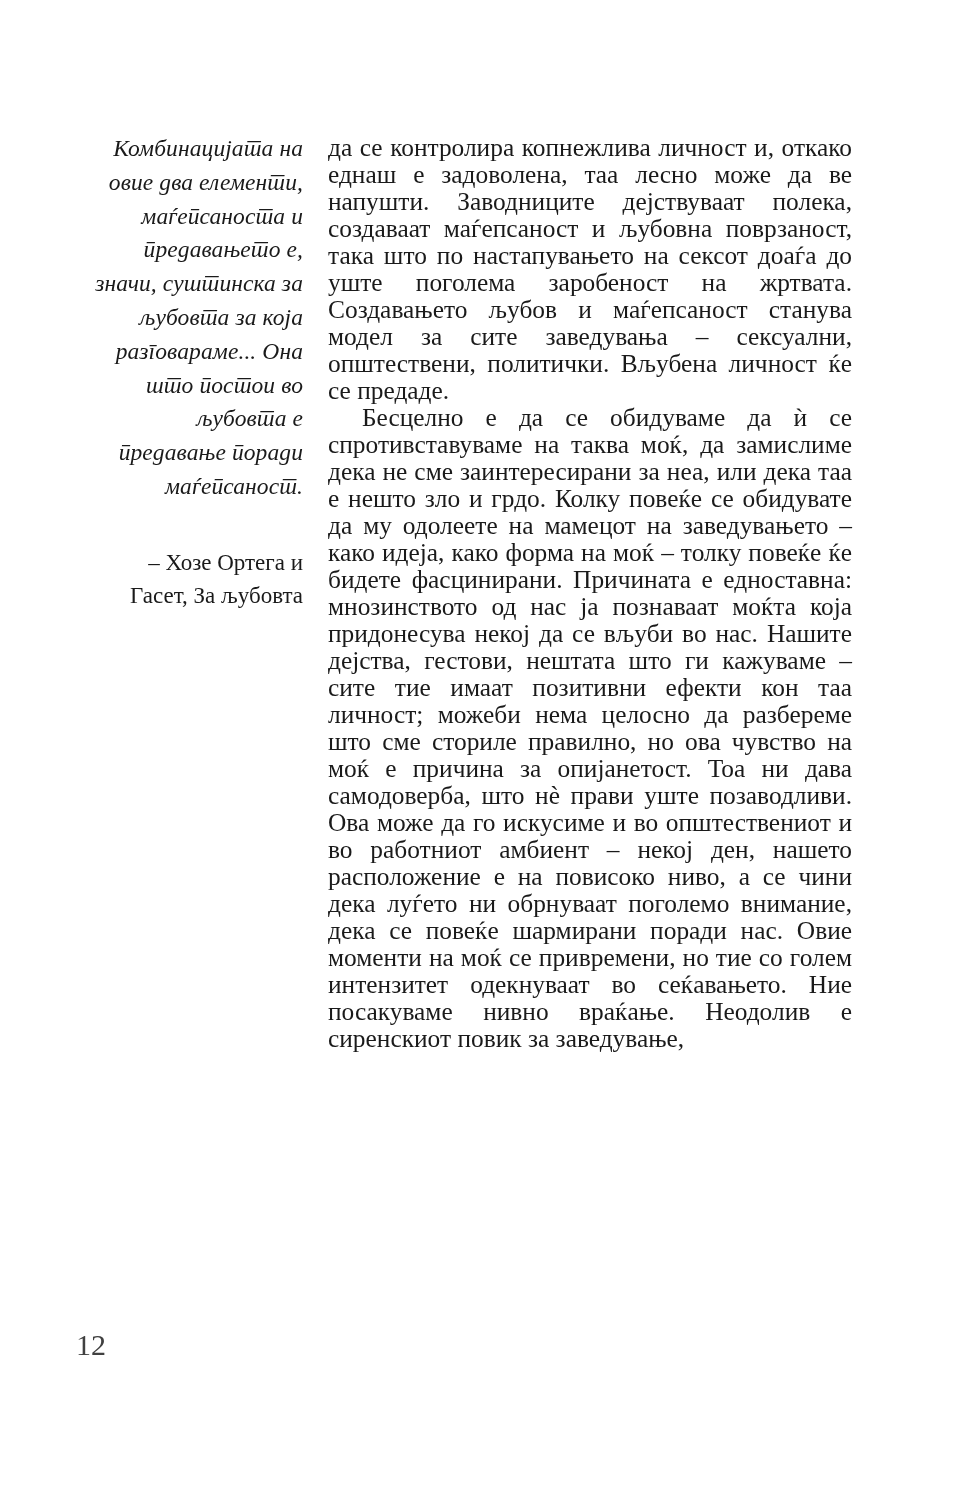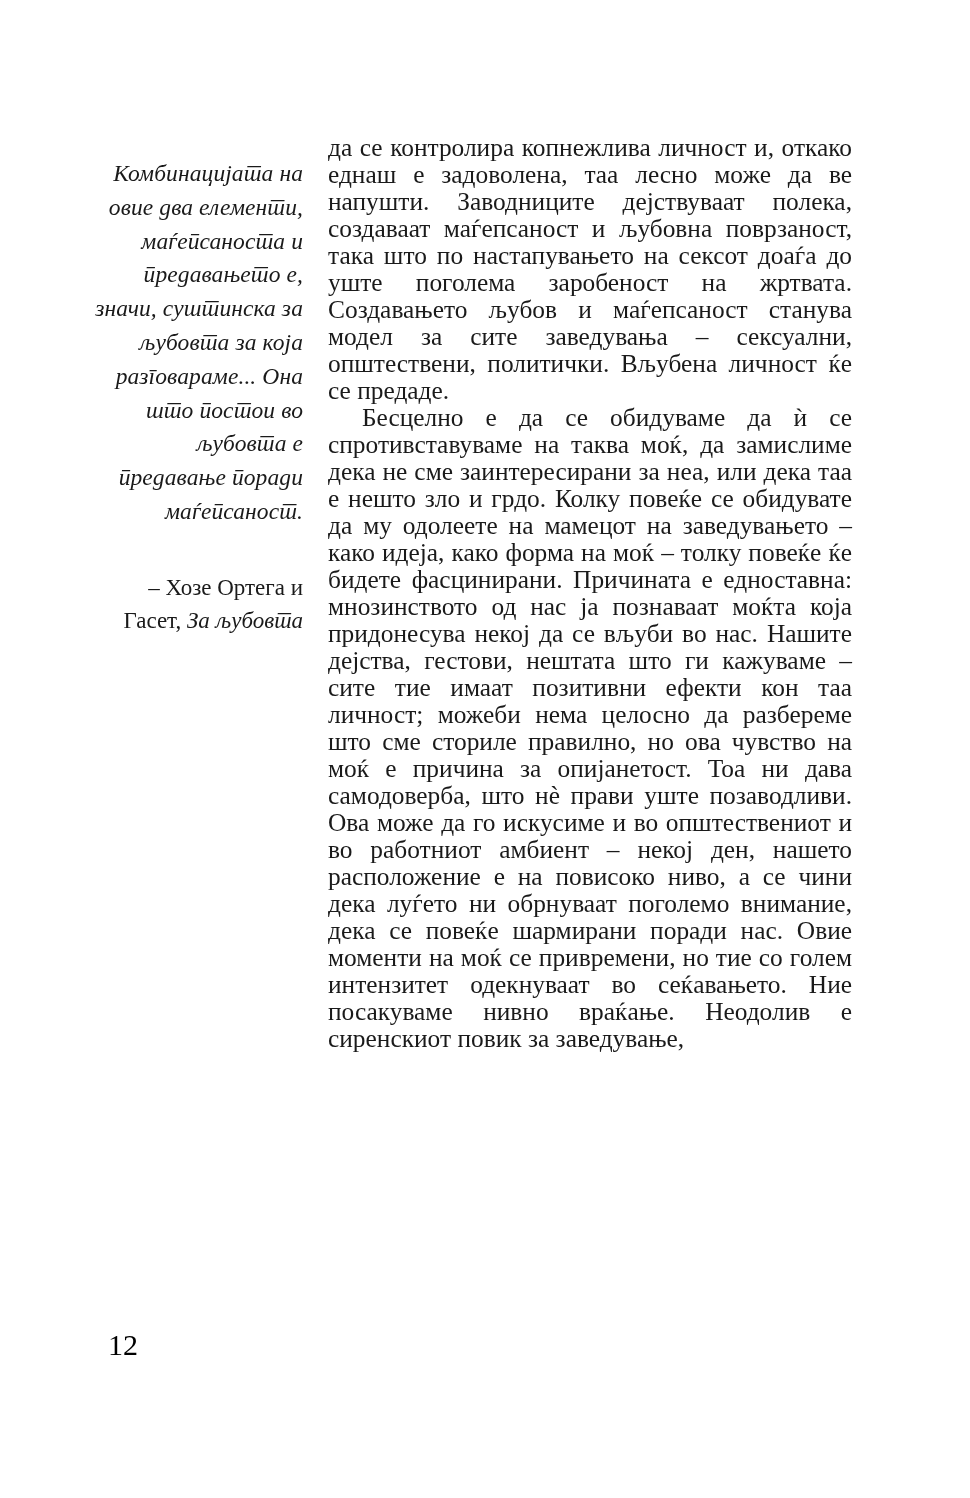--- a/index.html
+++ b/index.html
@@ -19,41 +19,39 @@
     -webkit-font-smoothing: antialiased;
   }
 
   
   .margin-col {
     position: absolute;
     left: 95px;
     top: 132px;
     width: 208px;
     text-align: right;
-    margin-top: 25px;
   }
   .pull-quote {
     font-style: italic;
     font-size: 23.5px;
     line-height: 33.8px;
     letter-spacing: 0.1px;
     margin: 0;
     text-align: right;
     color: #1a1a1a;
   }
   .attribution {
     margin: 42px 0 0 0;
     font-size: 23px;
     line-height: 33px;
     text-align: right;
     font-style: normal;
     color: #1a1a1a;
   }
   .attribution .work-title {
-    font-style: italic;
   }
 
   
   .main-col {
     position: absolute;
     left: 328px;
     top: 134px;
     width: 524px;
   }
   .body-par {
@@ -65,25 +63,25 @@
     hyphens: none;
     color: #1a1a1a;
   }
   .body-par.indented {
     text-indent: 34px;
   }
 
   
   .folio {
     position: absolute;
-    left: 108px;
+    left: 76px;
     top: 1330px;
     font-size: 30px;
     line-height: 1;
-    color: #000000;
+    color: #404040;
   }
 </style>
 </head>
 <body>
 
 <div class="page">
 
   <div class="margin-col">
     <p class="pull-quote">Комбинацијата на овие два елементи, маѓепсаноста и предавањето е, значи, суштинска за љубовта за која разговараме... Она што постои во љубовта е предавање поради маѓепсаност.</p>
     <p class="attribution">

